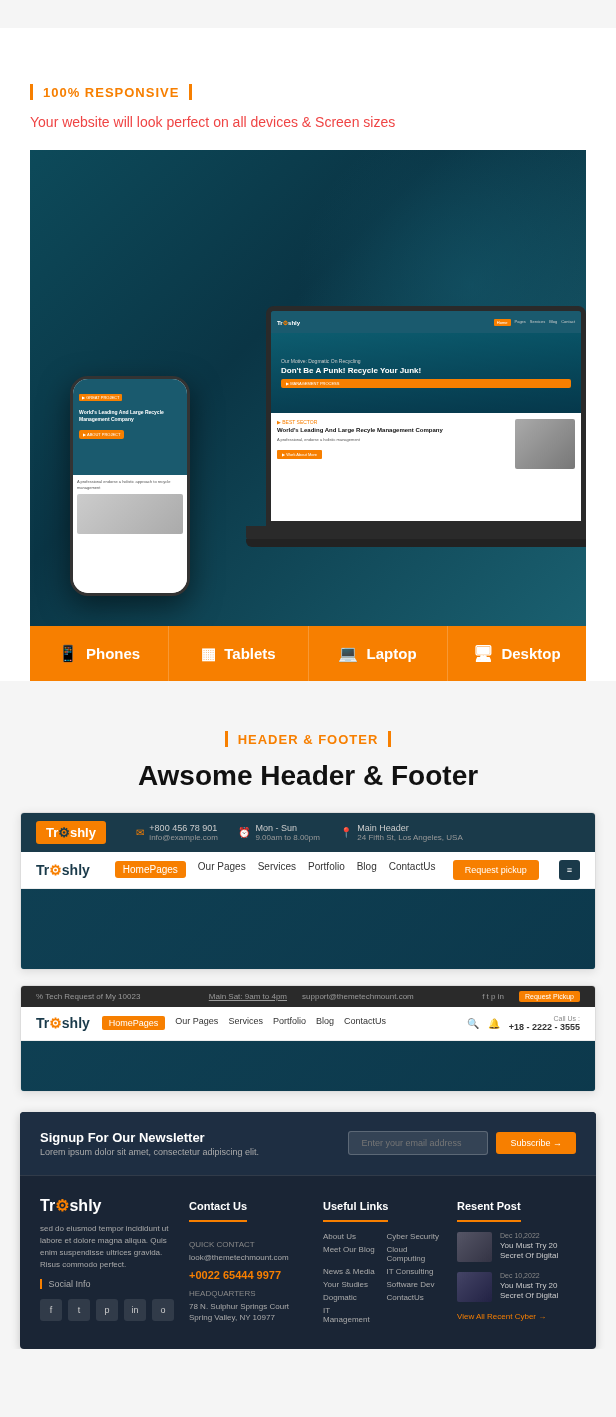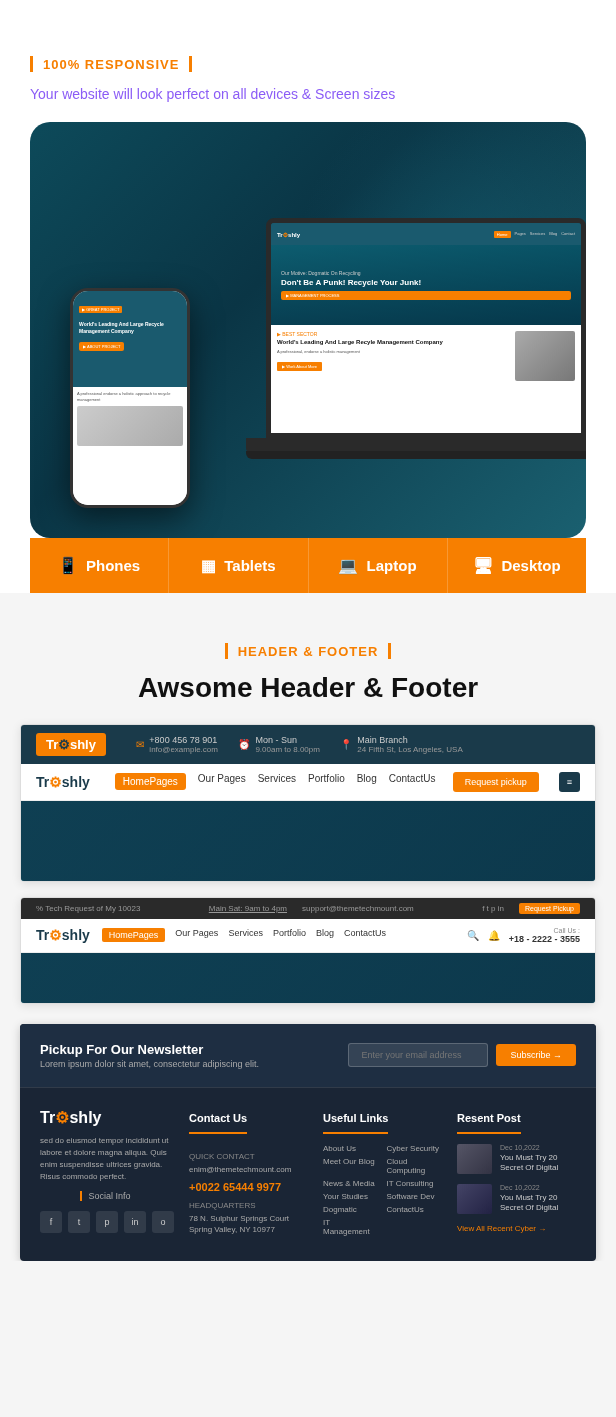--- a/index.html
+++ b/index.html
@@ -7,20 +7,21 @@
       font-family: Arial, sans-serif;
       background: #f5f5f5;
       width: 616px;
       overflow-x: hidden;
     }
 
     
     .section-responsive {
       background: #fff;
       padding: 56px 30px 0 30px;
+      margin-top: 28px;
     }
 
     .badge-row {
       display: flex;
       align-items: center;
       gap: 10px;
       margin-bottom: 14px;
     }
 
     .badge-bar {
@@ -40,35 +41,34 @@
     .section-title {
       font-size: 32px;
       font-weight: 900;
       color: #111;
       margin-bottom: 10px;
       line-height: 1.1;
     }
 
     .section-subtitle {
       font-size: 14px;
-      color: #8b5cf6;
+      color: #ef4444;
       margin-bottom: 20px;
     }
 
     
     .device-showcase {
       background: linear-gradient(135deg, #0d4a5a 0%, #0a3545 40%, #1a6070 100%);
       width: 100%;
-      height: 416px;
+      height: 476px;
       position: relative;
       overflow: hidden;
       display: flex;
       align-items: center;
       justify-content: center;
-      border-radius: 20px;
     }
 
     .device-showcase::before {
       content: '';
       position: absolute;
       top: -40px;
       right: -60px;
       width: 350px;
       height: 350px;
       background: radial-gradient(ellipse, rgba(20,90,110,0.5) 0%, transparent 70%);
@@ -779,21 +779,21 @@
         <div class="hp-contact-item">
           <span class="hp-contact-icon">⏰</span>
           <div>
             <div class="hp-contact-text">Mon - Sun</div>
             <div class="hp-contact-sub">9.00am to 8.00pm</div>
           </div>
         </div>
         <div class="hp-contact-item">
           <span class="hp-contact-icon">📍</span>
           <div>
-            <div class="hp-contact-text">Main Branch</div>
+            <div class="hp-contact-text">Main Header</div>
             <div class="hp-contact-sub">24 Fifth St, Los Angeles, USA</div>
           </div>
         </div>
       </div>
     </div>
 
     <div class="hp-navbar">
       <span style="font-size:14px;font-weight:900;color:#1a3a4a;">Tr<span style="color:#f77f00;">⚙</span>shly</span>
       <div class="hp-nav-links">
         <span class="hp-nav-link active">HomePages</span>
@@ -838,52 +838,52 @@
       </div>
     </div>
 
     <div style="background:linear-gradient(rgba(10,50,70,0.85),rgba(10,50,70,0.85)),linear-gradient(135deg,#2a8a9a 0%,#1a6070 100%);height:50px;"></div>
   </div>
 
   <div class="footer-preview" style="margin-top:20px;">
 
     <div class="fp-newsletter">
       <div class="fp-newsletter-text">
-        <h4>Pickup For Our Newsletter</h4>
+        <h4>Signup For Our Newsletter</h4>
         <p>Lorem ipsum dolor sit amet, consectetur adipiscing elit.</p>
       </div>
       <div class="fp-newsletter-form">
         <input class="fp-email-input" type="text" placeholder="Enter your email address" style="">
         <div class="fp-subscribe-btn">Subscribe →</div>
       </div>
     </div>
     <hr class="fp-divider">
 
     <div class="fp-main">
 
       <div class="fp-logo-area">
         <div class="fp-logo">Tr<span style="color:#f77f00;">⚙</span>shly</div>
         <p class="fp-logo-desc">sed do eiusmod tempor incididunt ut labore et dolore magna aliqua. Quis enim suspendisse ultrices gravida. Risus commodo perfect.</p>
-        <p class="fp-social-title" style="margin-top:8px;margin-left:40px;">
+        <p class="fp-social-title" style="margin-top:8px;">
           <span style="display:inline-block;width:2px;height:10px;background:#f77f00;margin-right:4px;vertical-align:middle;"></span>
           <span>Social Info</span>
         </p>
         <div class="fp-social">
           <div class="fp-social-icon">f</div>
           <div class="fp-social-icon">t</div>
           <div class="fp-social-icon">p</div>
           <div class="fp-social-icon">in</div>
           <div class="fp-social-icon">o</div>
         </div>
       </div>
 
       <div>
         <div class="fp-col-title">Contact Us</div>
         <div class="fp-contact-label">Quick Contact</div>
-        <div class="fp-contact-item">enim@themetechmount.com</div>
+        <div class="fp-contact-item">look@themetechmount.com</div>
         <div class="fp-contact-phone">+0022 65444 9977</div>
         <div class="fp-contact-label">Headquarters</div>
         <div class="fp-contact-item">78 N. Sulphur Springs Court Spring Valley, NY 10977</div>
       </div>
 
       <div>
         <div class="fp-col-title">Useful Links</div>
         <ul class="fp-link-list">
           <li class="fp-link-item">About Us</li>
           <li class="fp-link-item">Cyber Security</li>

